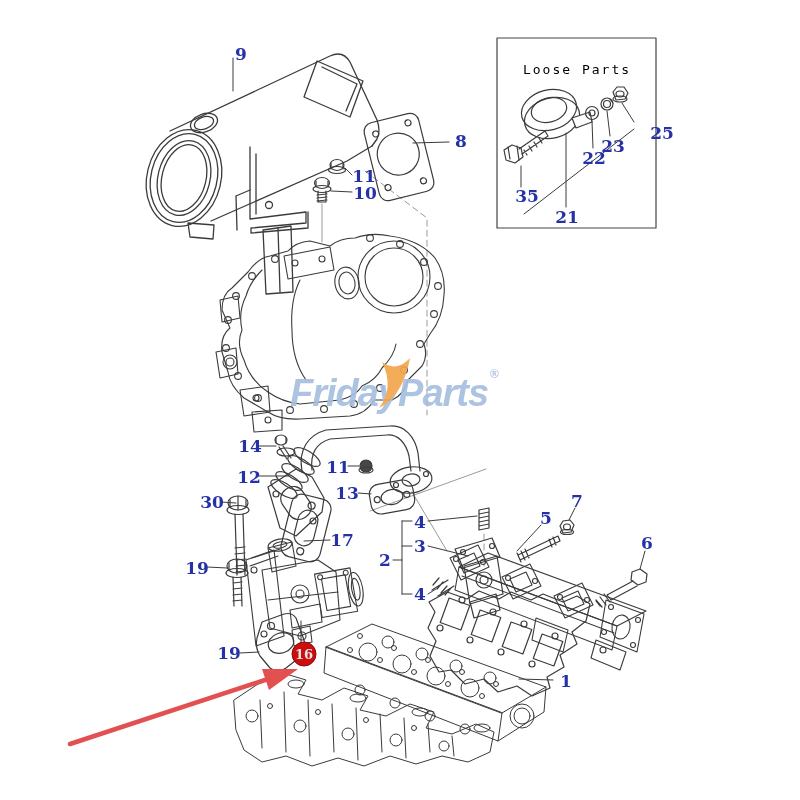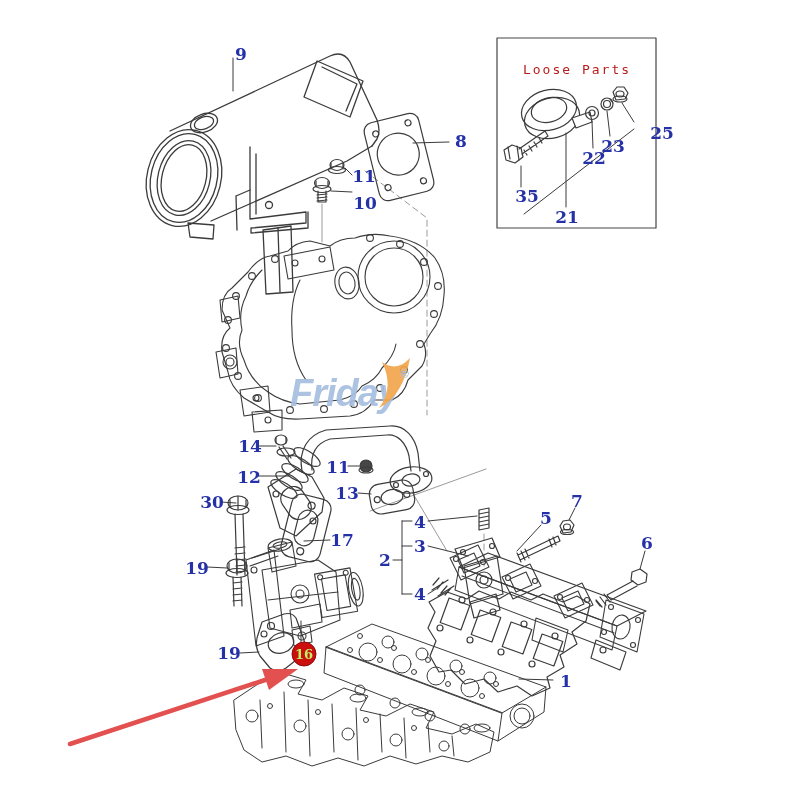--- a/index.html
+++ b/index.html
@@ -5,23 +5,23 @@
   html,body{margin:0;padding:0;background:#fff;}
   .stage{position:relative;width:800px;height:800px;background:#fff;overflow:hidden;
          font-family:"Liberation Sans",sans-serif;}
   .art{position:absolute;left:0;top:0;z-index:1;}
   .art path,.art rect,.art circle,.art ellipse,.art line,.art polyline{vector-effect:non-scaling-stroke;}
 
   .callout{position:absolute;z-index:4;transform:translate(-50%,-50%);
            font-family:"DejaVu Serif",serif;font-weight:bold;font-size:17px;
            color:#2531a6;white-space:nowrap;line-height:1;}
   .callout.red{width:23px;height:23px;background:#cb0f0f;border:1px solid #8e0a0a;border-radius:50%;
-               color:#bef264;font-size:13px;display:flex;align-items:center;justify-content:center;}
+               color:#e5e5e5;font-size:13px;display:flex;align-items:center;justify-content:center;}
   .lp-title{position:absolute;z-index:4;transform:translate(-50%,-50%);
-            font-family:"DejaVu Sans Mono",monospace;font-size:13px;color:#b91c1c;
+            font-family:"DejaVu Sans Mono",monospace;font-size:13px;color:#000000;
             letter-spacing:2px;white-space:nowrap;}
   .watermark{position:absolute;left:290px;top:372px;z-index:3;display:flex;align-items:center;
              font-family:"Liberation Sans",sans-serif;font-weight:bold;font-style:italic;
              font-size:38px;letter-spacing:-1px;color:#a6bedf;opacity:.92;}
   .wm-swoosh{position:relative;width:0;height:0;}
   .wm-swoosh svg{position:absolute;left:-24px;top:-36px;}
   .wm-reg{font-size:12px;font-style:normal;color:#a9bedd;position:relative;top:-20px;margin-left:2px;}
 </style>
 </head>
 <body>
@@ -389,29 +389,30 @@
 </svg>
 
 <div class="watermark">
   <span>Frida</span>
       <span>y</span>
       <span class="wm-swoosh">
         <svg width="38" height="54" viewBox="0 0 38 54">
           <path d="M8,4 C16,20 16,36 5,50 C22,42 32,22 36,0 C26,11 16,10 8,4 Z" fill="#f3a54b"></path>
         </svg>
       </span>
+      <span>Parts</span>
       <span class="wm-reg">®</span>
 </div>
 
 <div class="lp-title" style="left:577px;top:69px">Loose Parts</div>
 
 <div class="callout" style="left:241px;top:54px">9</div>
 <div class="callout" style="left:461px;top:141px">8</div>
 <div class="callout" style="left:364px;top:176px">11</div>
-<div class="callout" style="left:365px;top:203px">10</div>
+<div class="callout" style="left:365px;top:193px">10</div>
 <div class="callout" style="left:527px;top:196px">35</div>
 <div class="callout" style="left:567px;top:217px">21</div>
 <div class="callout" style="left:594px;top:158px">22</div>
 <div class="callout" style="left:613px;top:146px">23</div>
 <div class="callout" style="left:662px;top:133px">25</div>
 <div class="callout" style="left:250px;top:446px">14</div>
 <div class="callout" style="left:249px;top:477px">12</div>
 <div class="callout" style="left:338px;top:467px">11</div>
 <div class="callout" style="left:347px;top:493px">13</div>
 <div class="callout" style="left:342px;top:540px">17</div>

